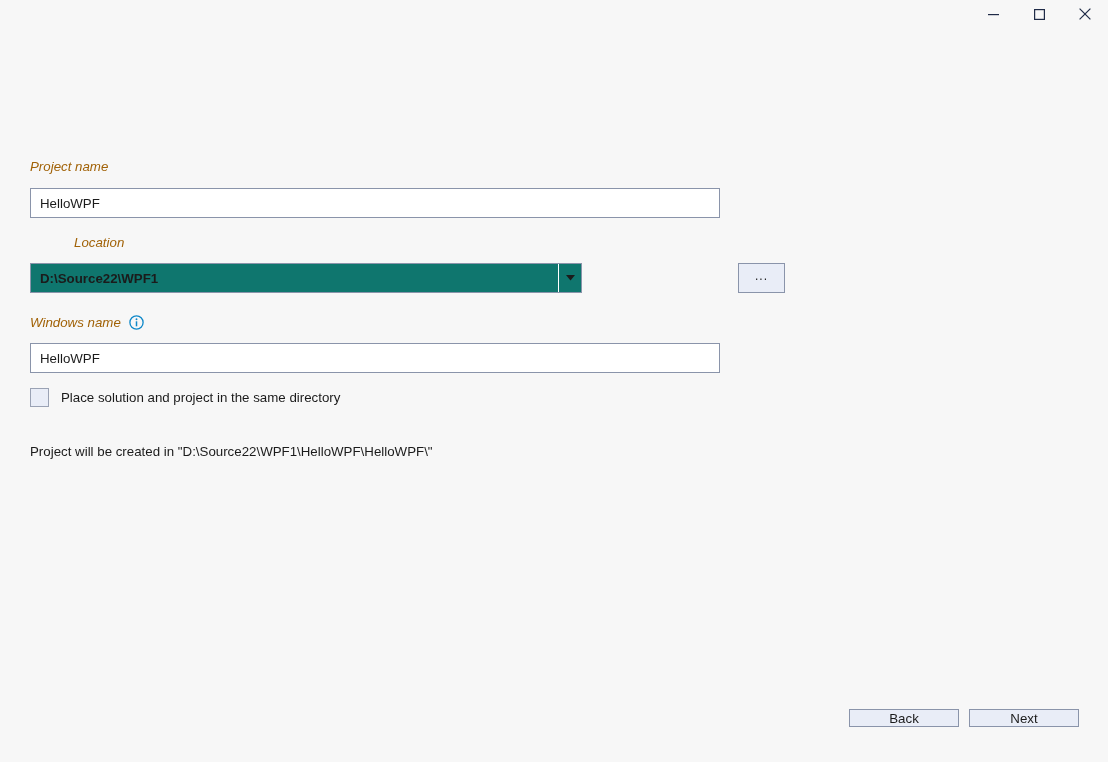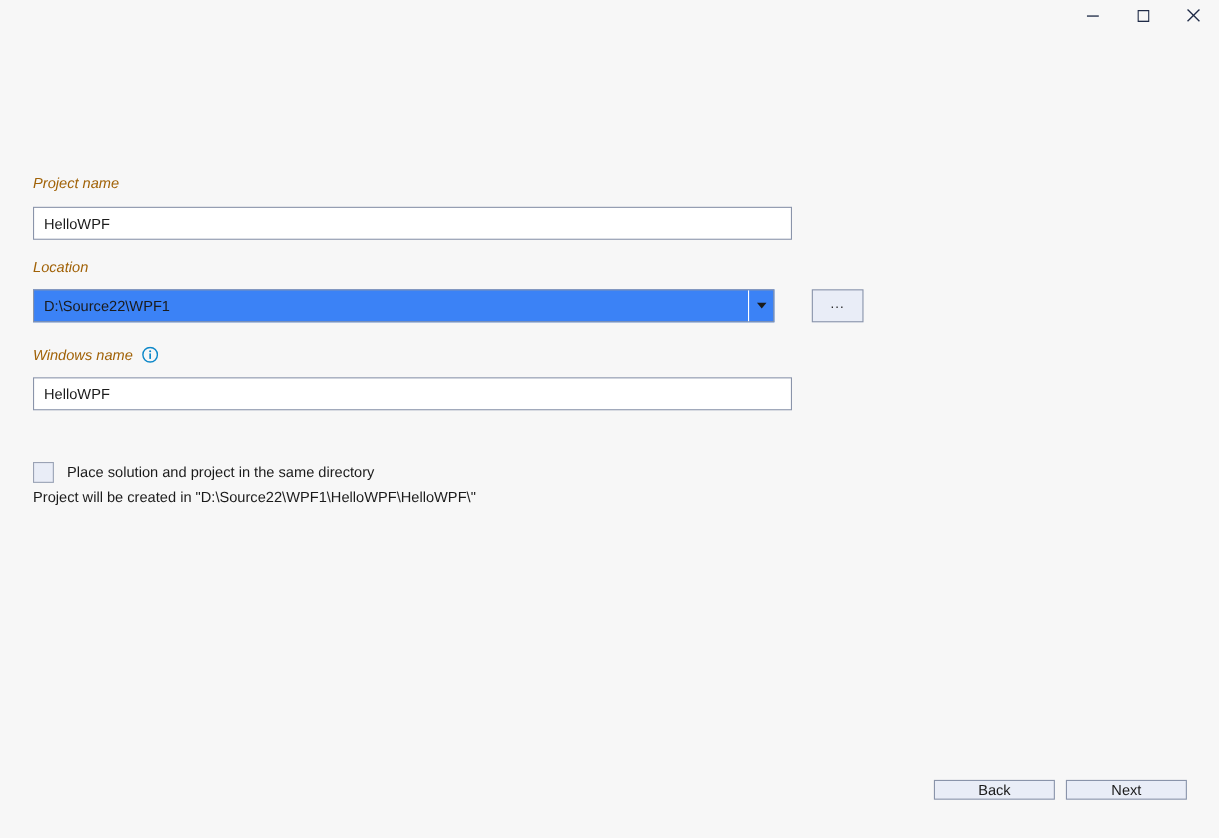--- a/index.html
+++ b/index.html
@@ -84,21 +84,21 @@
   
   .field-label {
     position: absolute;
     left: 30px;
     font-size: 13.3px;
     color: #a16207;
     white-space: nowrap;
     font-style: italic;
   }
   .label-project { top: 159px; }
-  .label-location { top: 235px; }
+  .label-location { top: 235px; margin-left: 44px; }
   .label-solution {
     top: 315px;
     display: flex;
     align-items: center;
   }
   .info-icon {
     margin-left: 8px;
     display: inline-flex;
     align-items: center;
     cursor: default;
@@ -118,28 +118,29 @@
     padding: 12px 9px;
     outline: none;
   }
   .tb-project { top: 188px; }
   .tb-solution { top: 343px; }
 
   .combo {
     position: absolute;
     left: 30px;
     top: 263px;
-    width: 674px;
+    width: 552px;
     height: 30px;
-    background: #3b82f6;
-    border: 1px solid #8A94AA;
-    box-sizing: border-box;
-    display: flex;
-    align-items: center;
-    cursor: default;
+    background: #0f766e;
+    border: 1px solid #8A94AA;
+    box-sizing: border-box;
+    display: flex;
+    align-items: center;
+    cursor: default;
+    font-weight: bold;
   }
   .combo-text {
     flex: 1;
     font-size: 13.3px;
     color: #1B1B1B;
     padding-left: 9px;
     white-space: nowrap;
     overflow: hidden;
   }
   .combo-arrow {
@@ -171,21 +172,20 @@
     padding-bottom: 5px;
   }
 
   .checkbox-row {
     position: absolute;
     left: 30px;
     top: 388px;
     display: flex;
     align-items: center;
     cursor: default;
-    margin-top: 32px;
   }
   .checkbox-box {
     width: 19px;
     height: 19px;
     background: #E9EDF7;
     border: 1px solid #9AA2B4;
     box-sizing: border-box;
     flex: none;
   }
   .checkbox-label {

